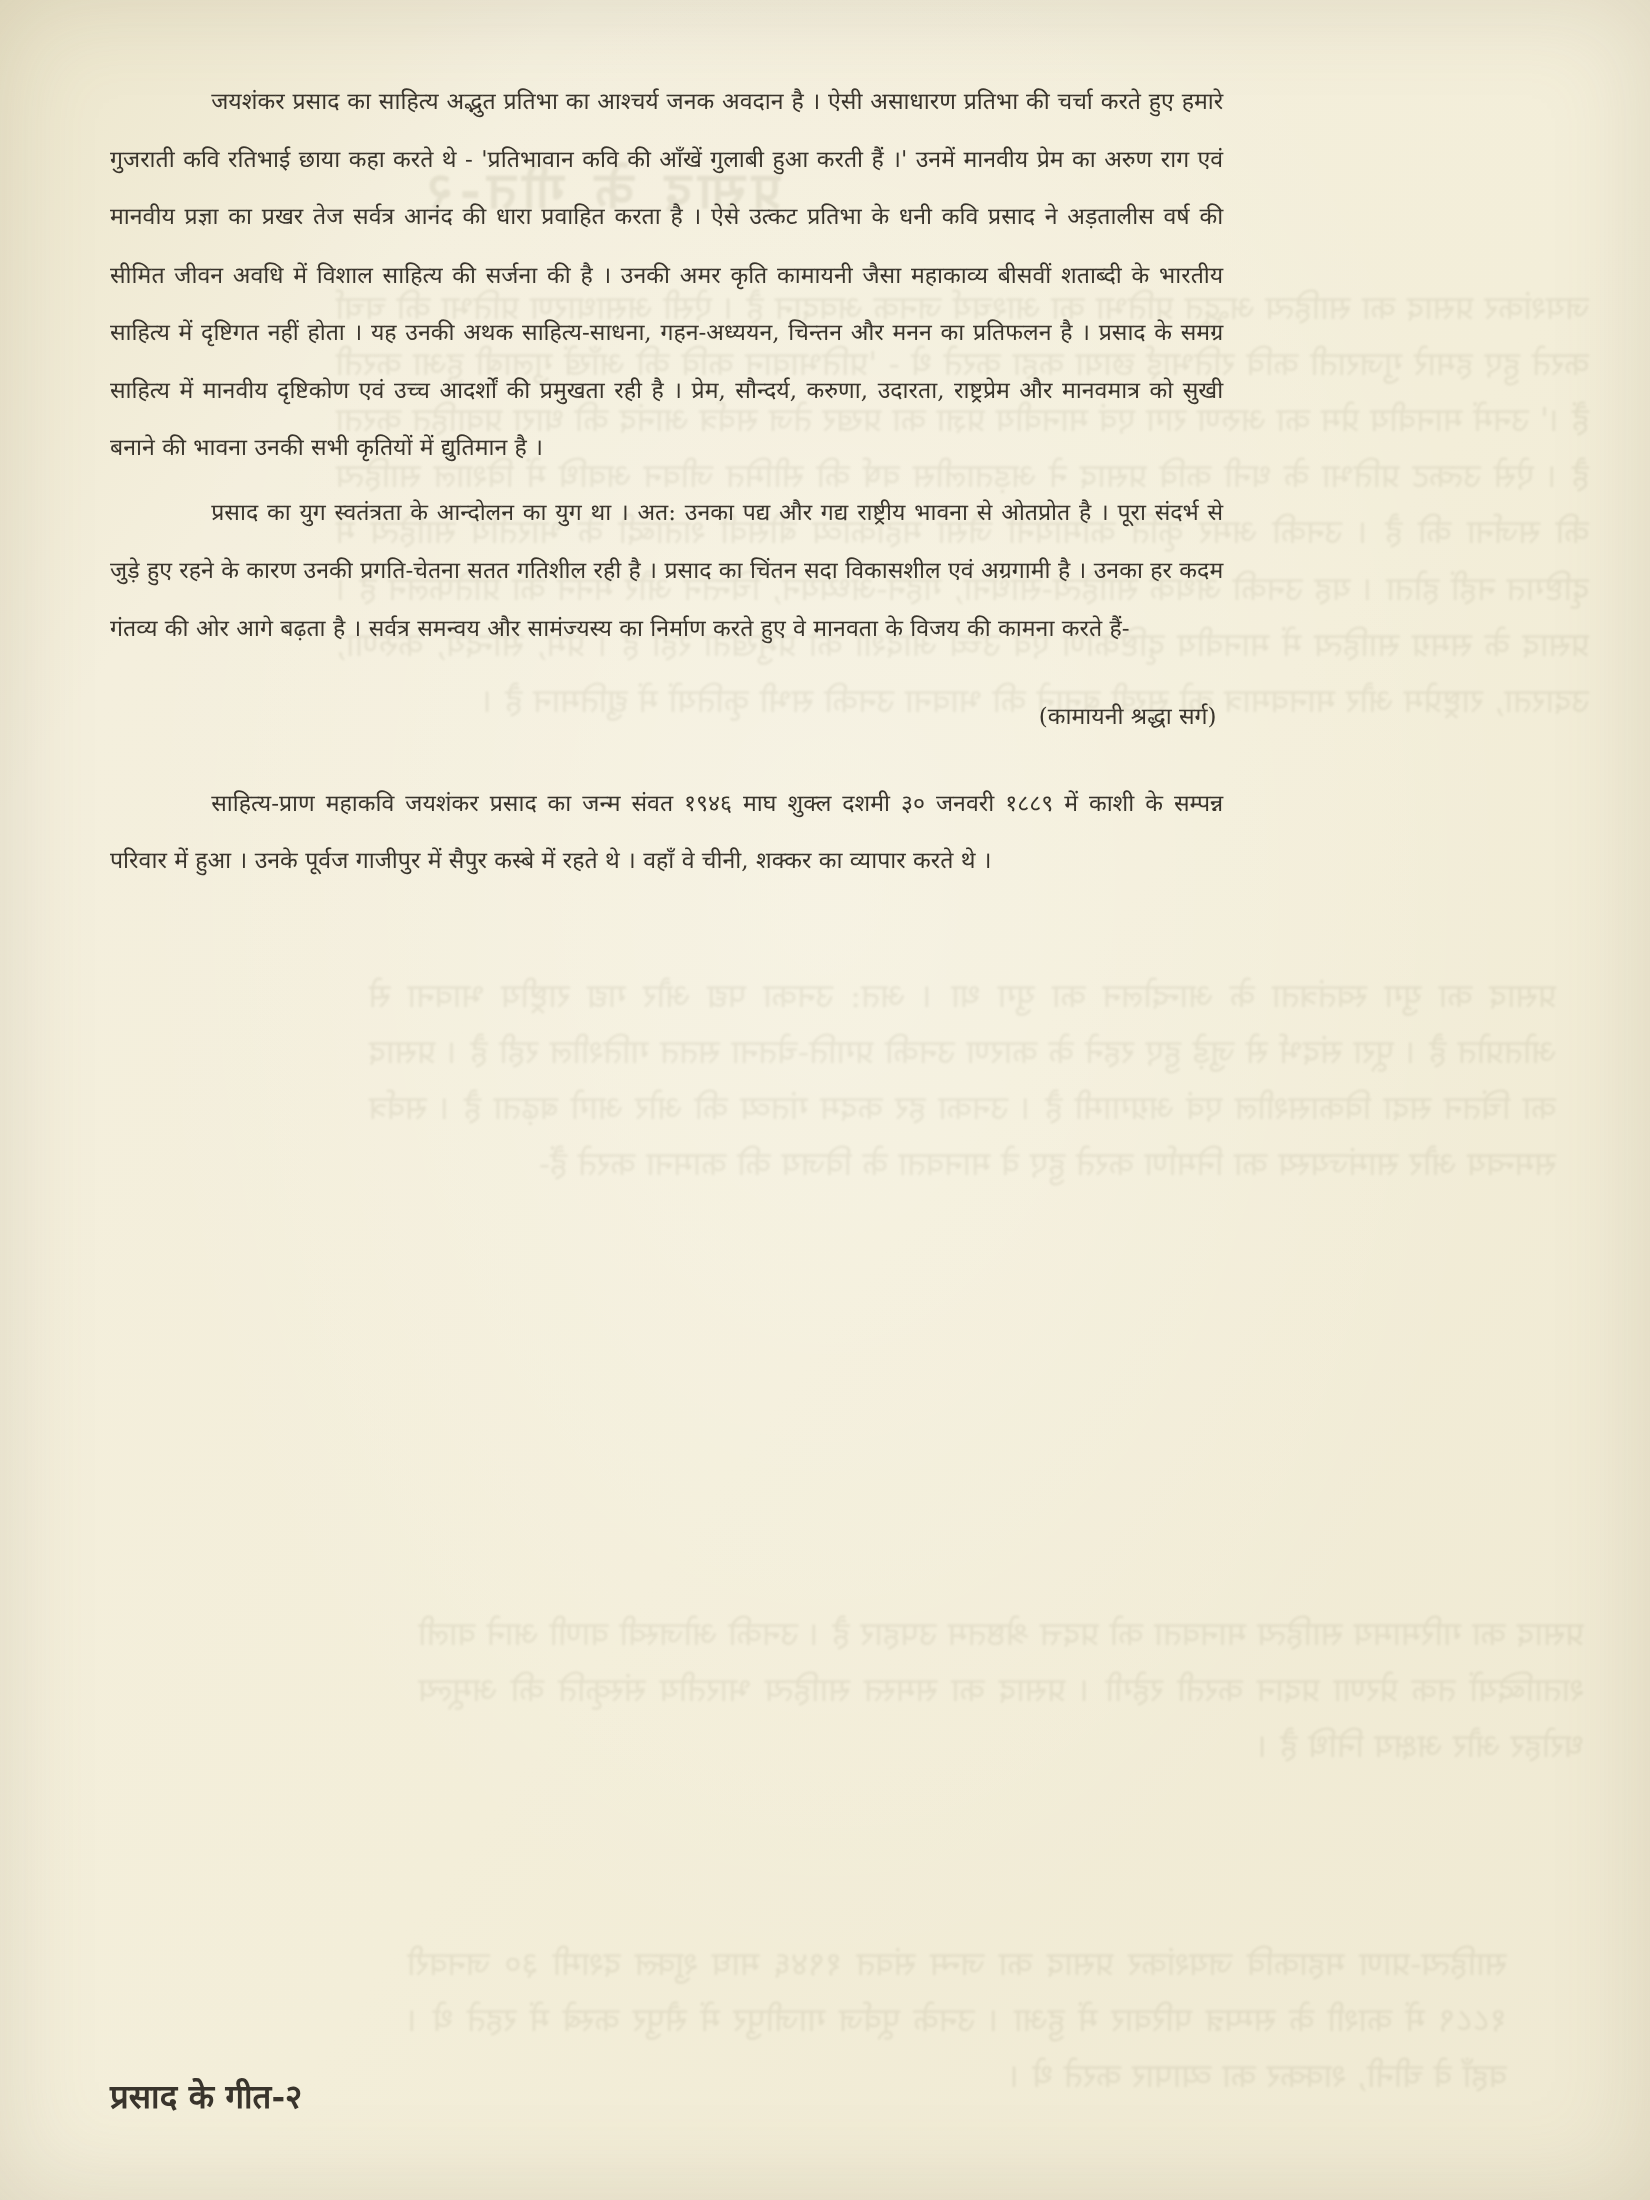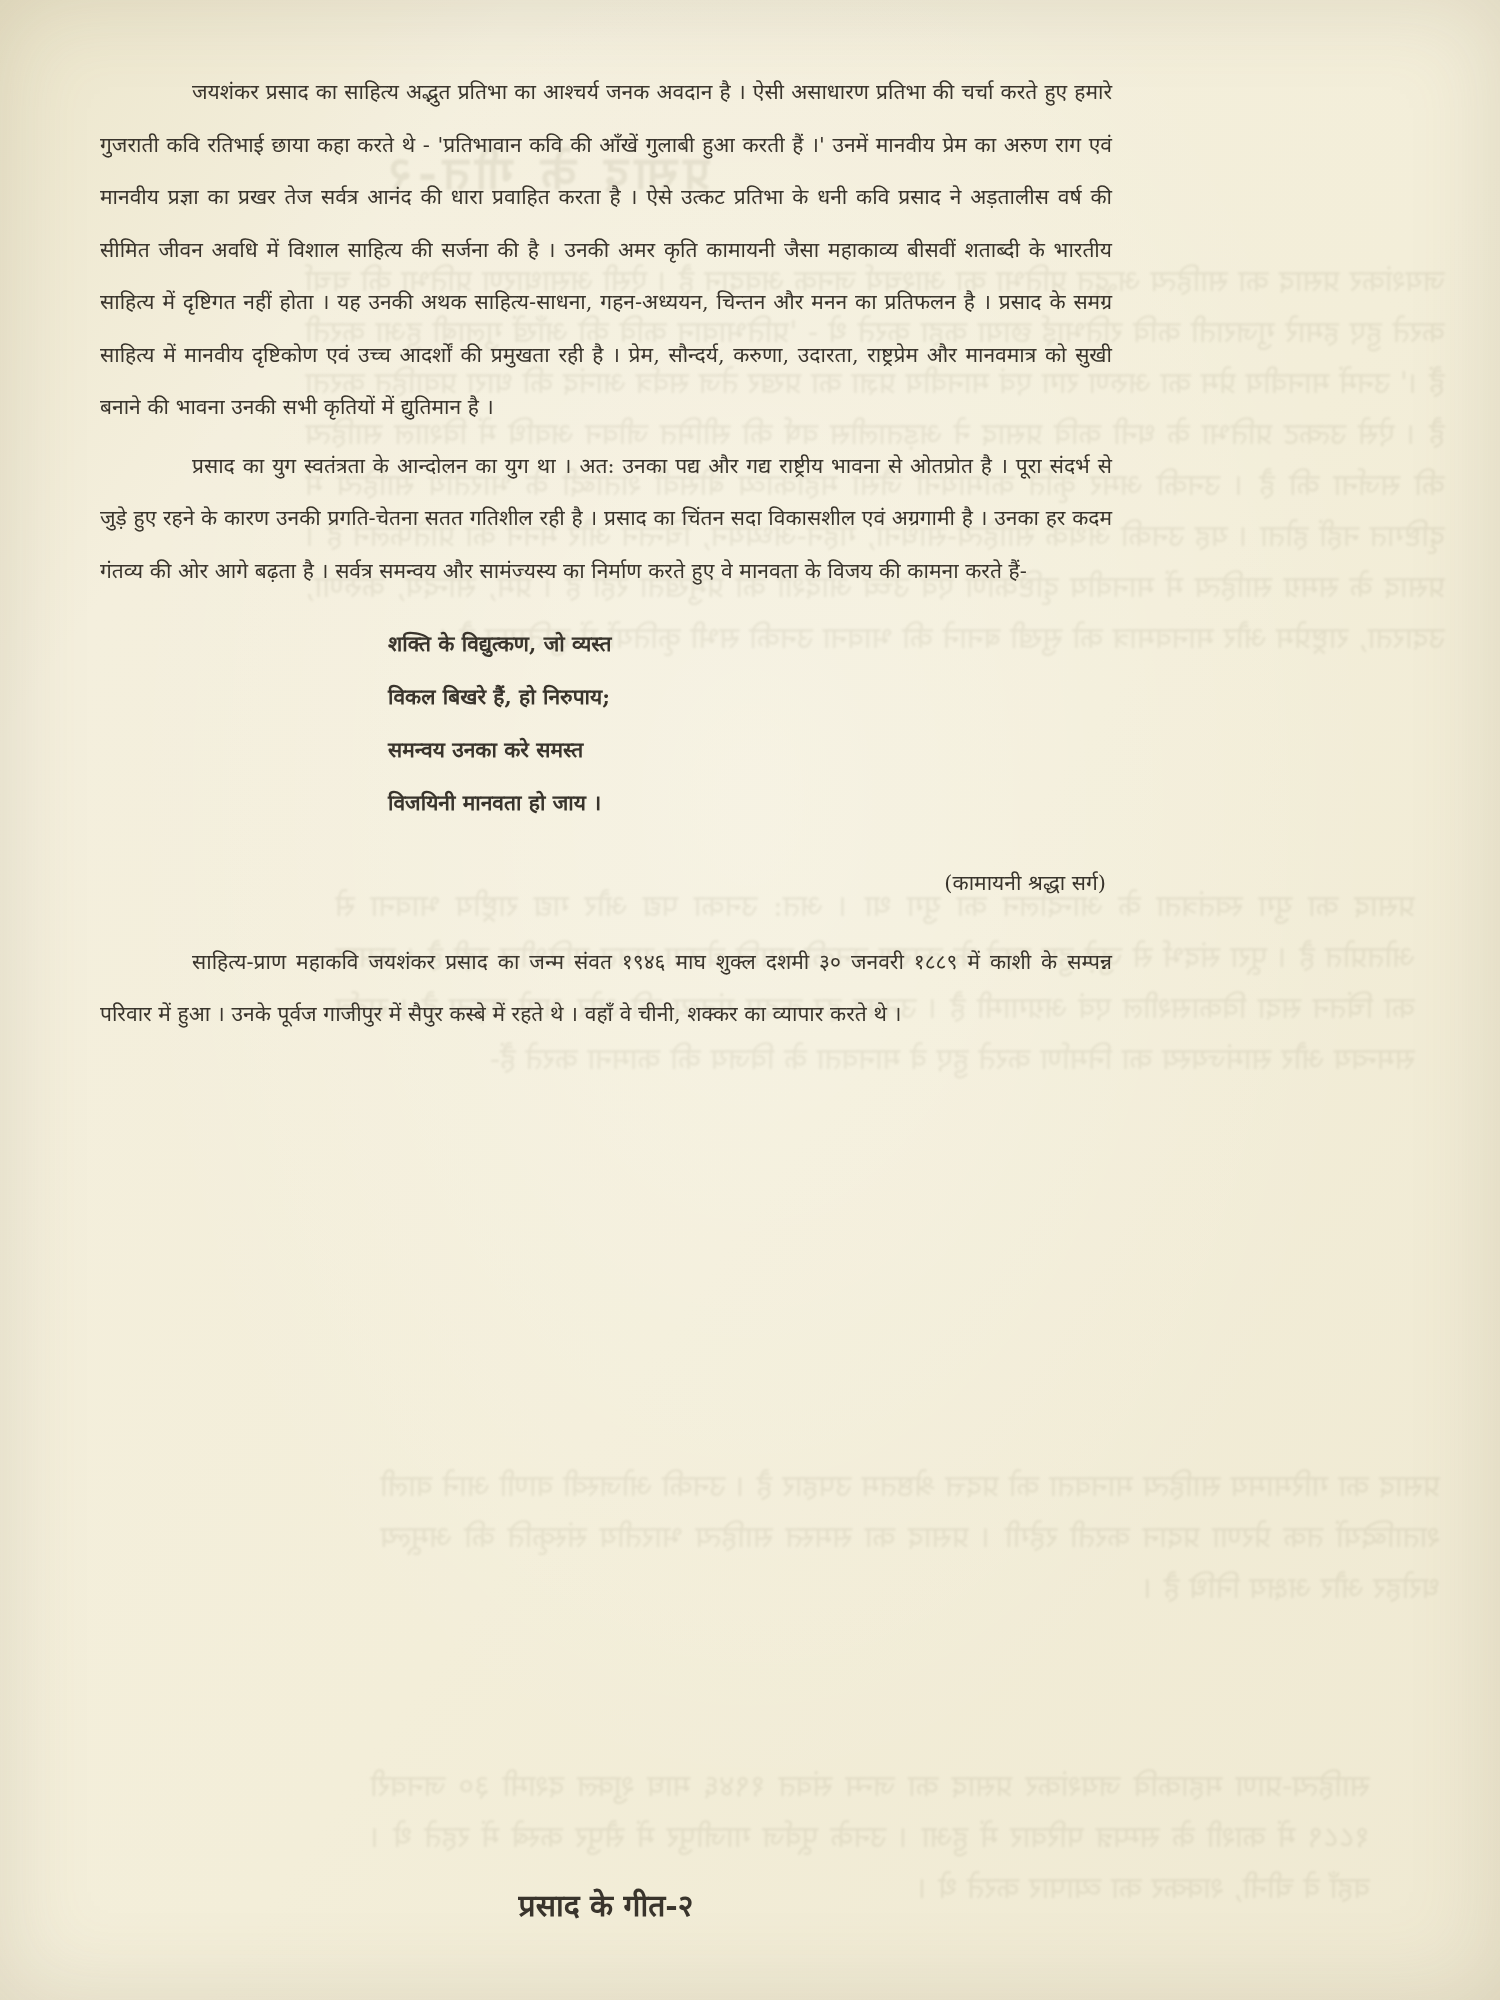--- a/index.html
+++ b/index.html
@@ -83,21 +83,21 @@
   .attribution {
     text-align: right;
     padding-right: 6px;
     margin: 28px 0 20px 0;
   }
   .footer {
     position: absolute;
     left: 100px;
     top: 1884px;
     width: 1012px;
-    text-align: center;
+    text-align: left;
     font-size: 30px;
     font-weight: 600;
     color: #39342c;
   }
 </style>
 </head>
 <body>
 
 <div class="page">
 
@@ -108,26 +108,20 @@
     <div class="bleed-block bleed-b3">प्रसाद का गरिमामय साहित्य मानवता को प्रदत्त श्रेष्ठतम उपहार है । उनकी ओजस्वी वाणी आने वाली शताब्दियों तक प्रेरणा प्रदान करती रहेगी । प्रसाद का समस्त साहित्य भारतीय संस्कृति की अमूल्य धरोहर और अक्षय निधि है ।</div>
     <div class="bleed-block bleed-b4">साहित्य-प्राण महाकवि जयशंकर प्रसाद का जन्म संवत १९४६ माघ शुक्ल दशमी ३० जनवरी १८८९ में काशी के सम्पन्न परिवार में हुआ । उनके पूर्वज गाजीपुर में सैपुर कस्बे में रहते थे । वहाँ वे चीनी, शक्कर का व्यापार करते थे ।</div>
   </div>
 
   <div class="content">
 
     <p class="para">जयशंकर प्रसाद का साहित्य अद्भुत प्रतिभा का आश्चर्य जनक अवदान है । ऐसी असाधारण प्रतिभा की चर्चा करते हुए हमारे गुजराती कवि रतिभाई छाया कहा करते थे - 'प्रतिभावान कवि की आँखें गुलाबी हुआ करती हैं ।' उनमें मानवीय प्रेम का अरुण राग एवं मानवीय प्रज्ञा का प्रखर तेज सर्वत्र आनंद की धारा प्रवाहित करता है । ऐसे उत्कट प्रतिभा के धनी कवि प्रसाद ने अड़तालीस वर्ष की सीमित जीवन अवधि में विशाल साहित्य की सर्जना की है । उनकी अमर कृति कामायनी जैसा महाकाव्य बीसवीं शताब्दी के भारतीय साहित्य में दृष्टिगत नहीं होता । यह उनकी अथक साहित्य-साधना, गहन-अध्ययन, चिन्तन और मनन का प्रतिफलन है । प्रसाद के समग्र साहित्य में मानवीय दृष्टिकोण एवं उच्च आदर्शों की प्रमुखता रही है । प्रेम, सौन्दर्य, करुणा, उदारता, राष्ट्रप्रेम और मानवमात्र को सुखी बनाने की भावना उनकी सभी कृतियों में द्युतिमान है ।</p>
 
     <p class="para">प्रसाद का युग स्वतंत्रता के आन्दोलन का युग था । अत: उनका पद्य और गद्य राष्ट्रीय भावना से ओतप्रोत है । पूरा संदर्भ से जुड़े हुए रहने के  कारण उनकी प्रगति-चेतना सतत गतिशील रही है । प्रसाद का चिंतन सदा विकासशील एवं अग्रगामी है । उनका हर कदम गंतव्य की ओर आगे बढ़ता है । सर्वत्र समन्वय और सामंज्यस्य का निर्माण करते हुए वे मानवता के विजय की कामना करते हैं-</p>
 
-    <div class="poem">
-      <div class="poem-line">शक्ति के विद्युत्कण, जो व्यस्त</div>
-      <div class="poem-line">विकल बिखरे हैं, हो निरुपाय;</div>
-      <div class="poem-line">समन्वय उनका करे समस्त</div>
-      <div class="poem-line">विजयिनी मानवता हो जाय ।</div>
-    </div>
 
     <div class="attribution">(कामायनी श्रद्धा सर्ग)</div>
 
 
     <p class="para" style="margin-top:26px;">साहित्य-प्राण महाकवि जयशंकर प्रसाद का जन्म संवत १९४६ माघ शुक्ल दशमी ३० जनवरी १८८९ में काशी के सम्पन्न परिवार में हुआ । उनके पूर्वज गाजीपुर में सैपुर कस्बे में रहते थे । वहाँ वे चीनी, शक्कर का व्यापार करते थे ।</p>
 
   </div>
 
   <div class="footer">प्रसाद के गीत-२</div>
 

